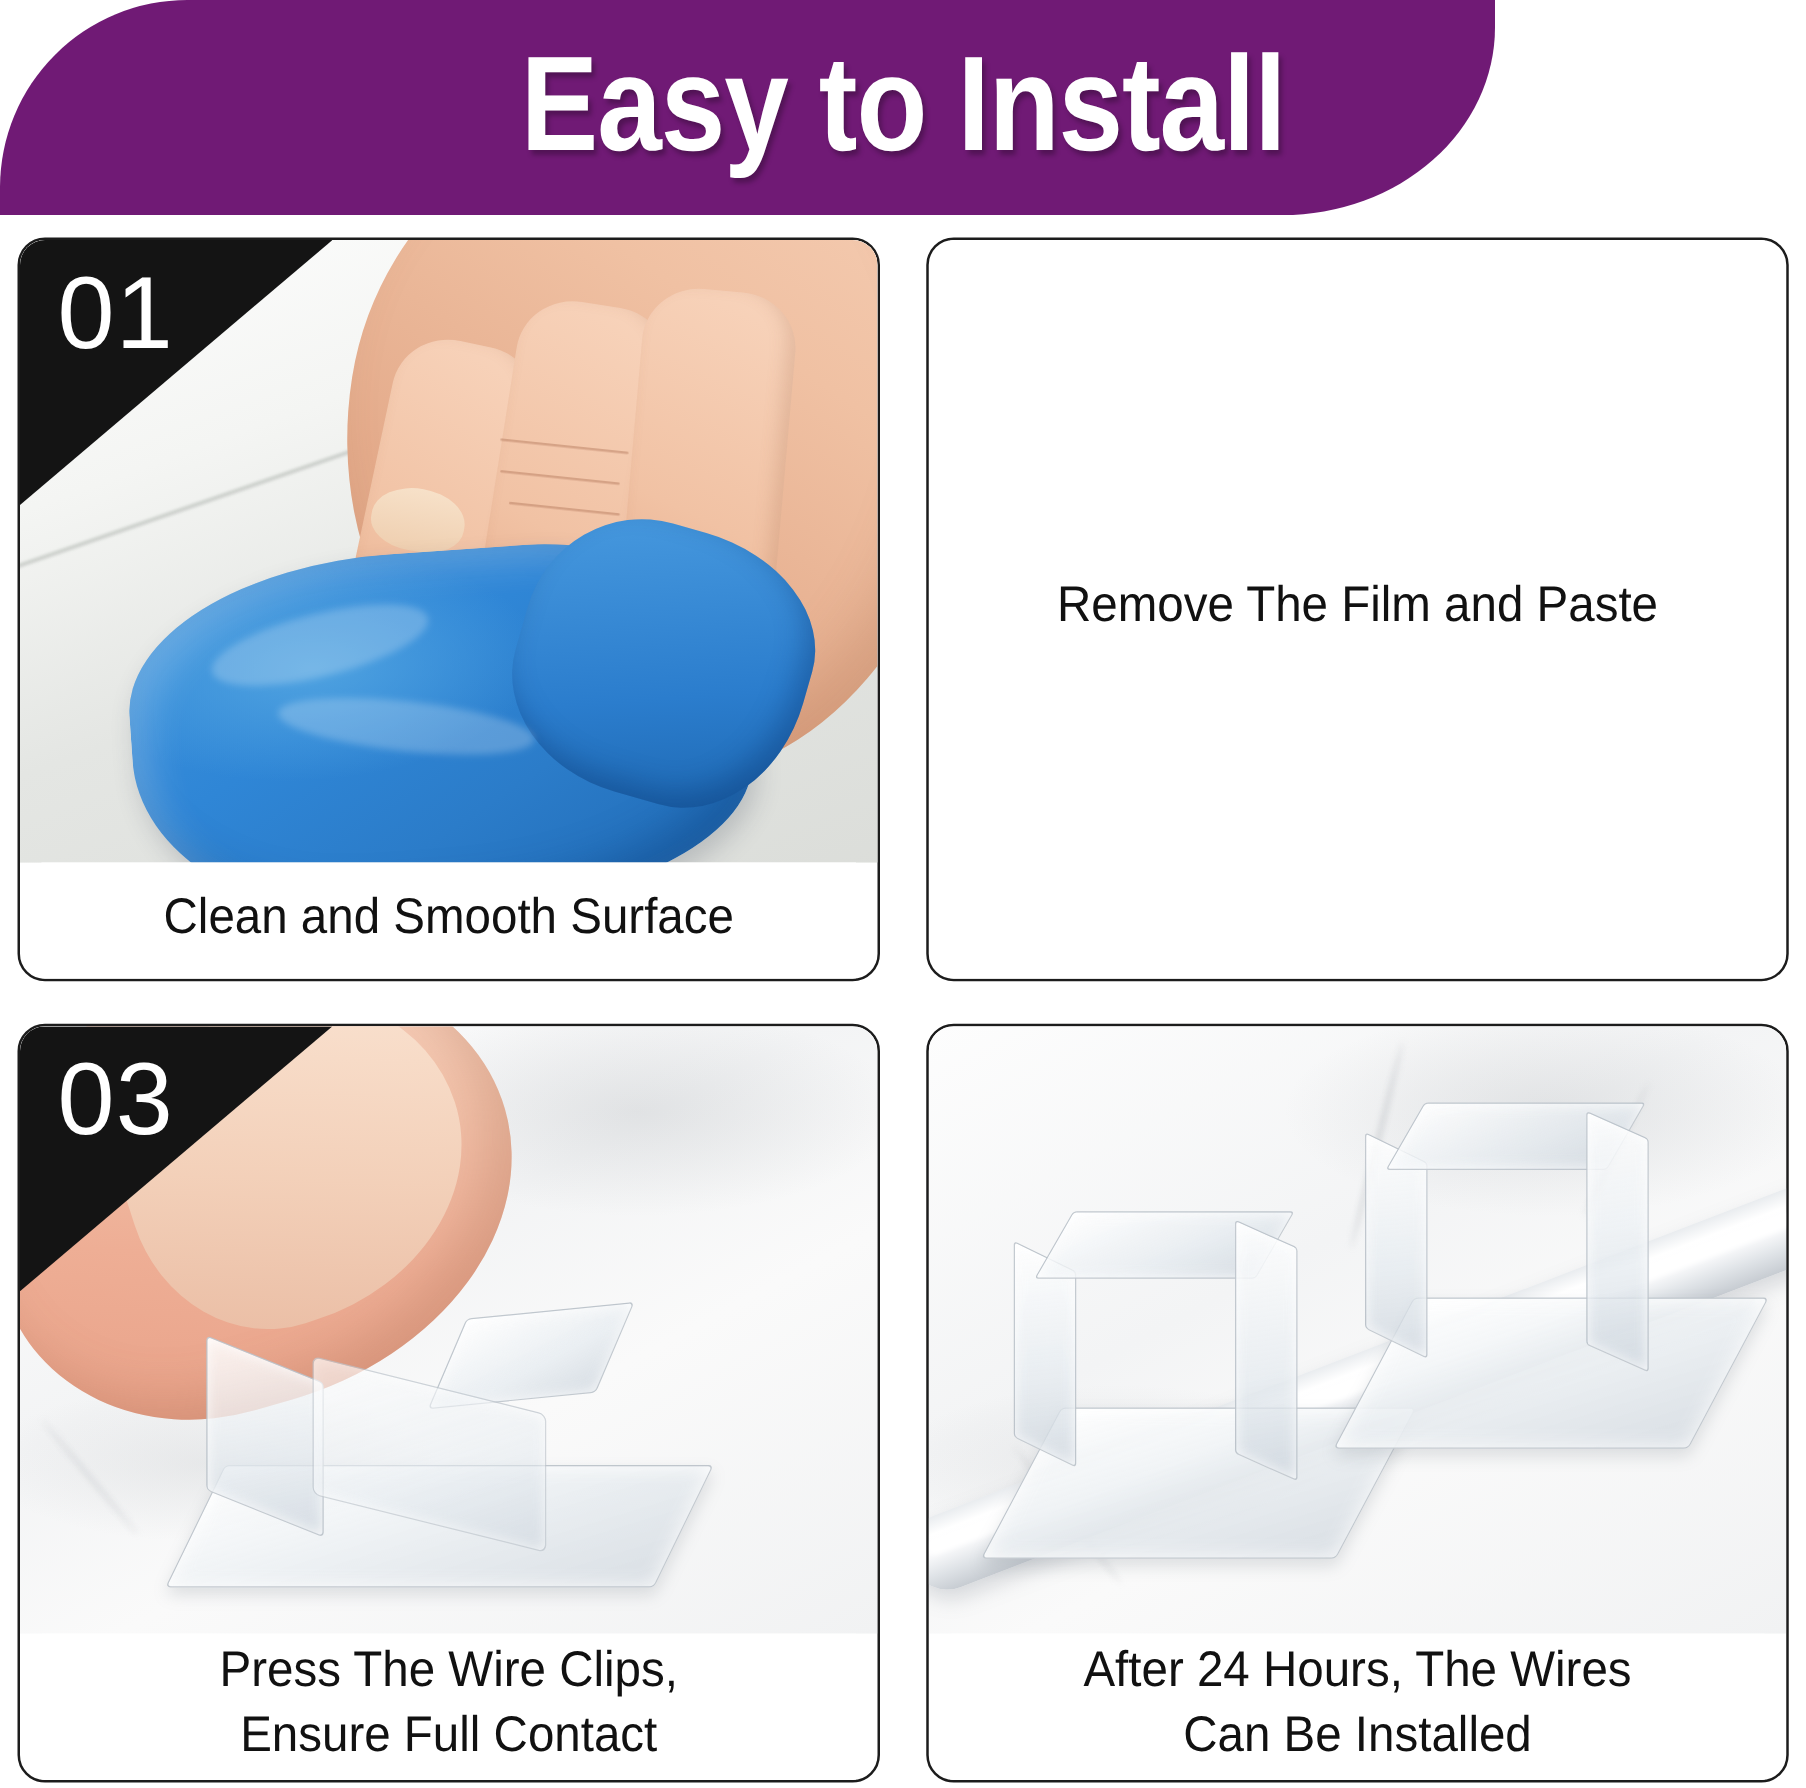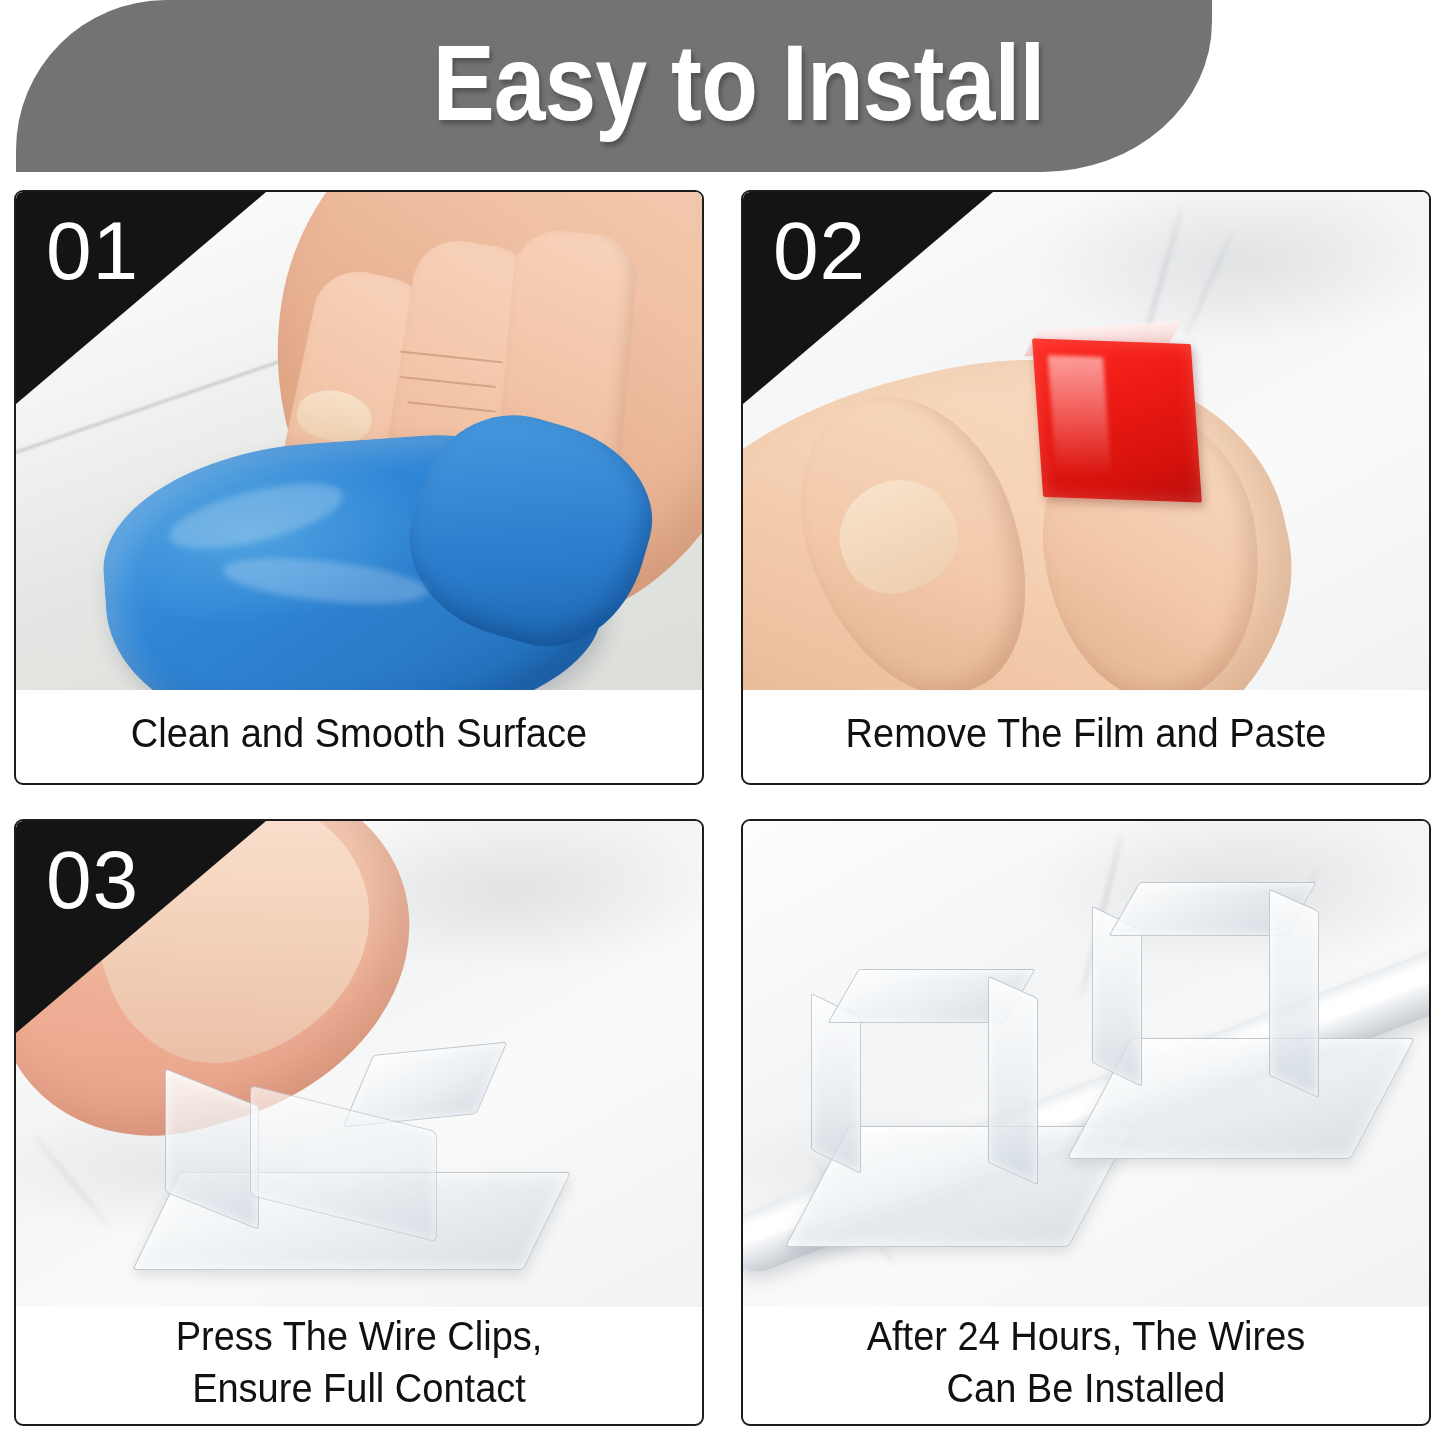--- a/index.html
+++ b/index.html
@@ -6,23 +6,23 @@
   html, body {
     width:1445px; height:1430px;
     background:#ffffff;
     font-family:"Liberation Sans", sans-serif;
     overflow:hidden;
   }
   .page { position:relative; width:1445px; height:1430px; background:#fff; }
 
   
   .banner {
-    position:absolute; left:16px; top:0;
+    position:absolute; left:0; top:0;
     width:1196px; height:172px;
-    background:#737373;
+    background:#701a75;
     border-top-left-radius:150px 150px;
     border-bottom-right-radius:170px 150px;
     overflow:hidden;
   }
   .banner-title {
     position:absolute; left:0; top:0; width:1445px; height:172px;
     display:flex; align-items:center; justify-content:center;
     color:#ffffff;
     font-size:108px;
     font-weight:bold;
@@ -43,21 +43,21 @@
     display:grid;
     grid-template-columns:690px 690px;
     grid-template-rows:595px 607px;
     column-gap:37px;
     row-gap:34px;
   }
   .card {
     position:relative;
     background:#ffffff;
     border:2px solid #1c1c1c;
-    border-radius:9px;
+    border-radius:22px;
     overflow:hidden;
     display:flex; flex-direction:column;justify-content:center;
   }
 
   
   .photo {
     position:relative;
     flex:0 0 auto;
     overflow:hidden;
   }
@@ -313,40 +313,20 @@
           <div class="tri"></div>
           <div class="num">01</div>
         </div>
       </div>
       <div class="caption">
         <span>Clean and Smooth Surface</span>
       </div>
     </div>
 
     <div class="card card-top">
-      <div class="photo">
-        <div class="bg bg-marble"></div>
-        <div class="vein" style="left:60%; top:2%; width:3px; height:190px; transform:rotate(16deg);"></div>
-        <div class="vein" style="left:68%; top:6%; width:2px; height:120px; transform:rotate(24deg);"></div>
-        <div class="vein" style="left:22%; top:58%; width:2px; height:150px; transform:rotate(-34deg);"></div>
-
-        <div class="c2-hand"></div>
-        <div class="c2-finger" style="left:10%; top:40%; width:30%; height:62%; transform:rotate(-22deg);"></div>
-        <div class="c2-finger" style="left:44%; top:44%; width:31%; height:58%; transform:rotate(-8deg);"></div>
-        <div class="nail" style="left:14%; top:58%; width:17%; height:22%; transform:rotate(-24deg);"></div>
-
-        <div class="c2-clip-top"></div>
-        <div class="c2-clip"></div>
-        <div class="c2-clip-sheen"></div>
-
-        <div class="badge">
-          <div class="tri"></div>
-          <div class="num">02</div>
-        </div>
-      </div>
       <div class="caption">
         <span>Remove The Film and Paste</span>
       </div>
     </div>
 
     <div class="card card-bot">
       <div class="photo">
         <div class="bg bg-marble"></div>
         <div class="vein" style="left:30%; top:2%; width:2px; height:130px; transform:rotate(30deg);"></div>
         <div class="vein" style="left:8%; top:62%; width:2px; height:120px; transform:rotate(-40deg);"></div>

